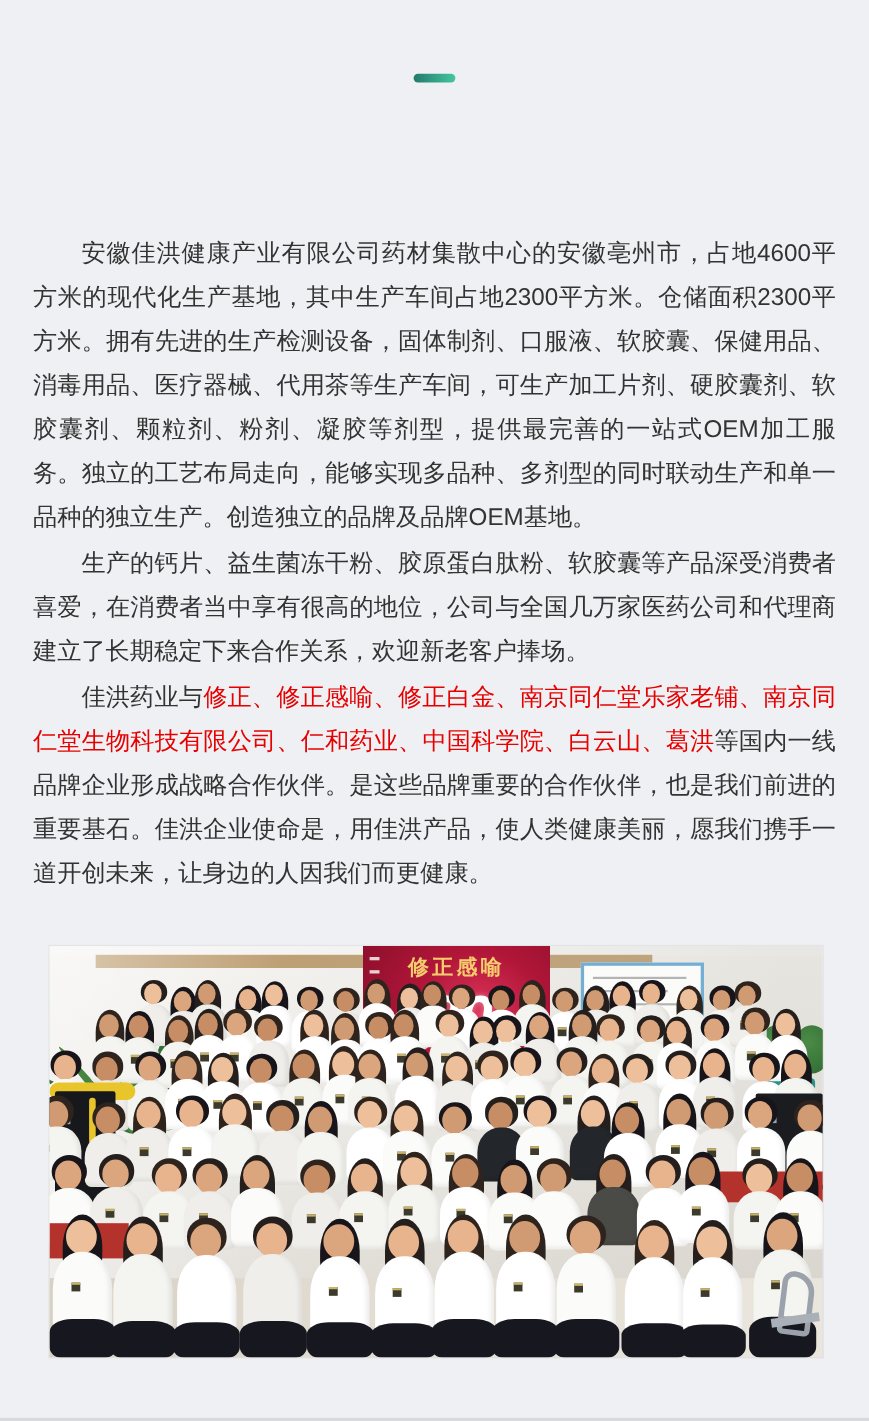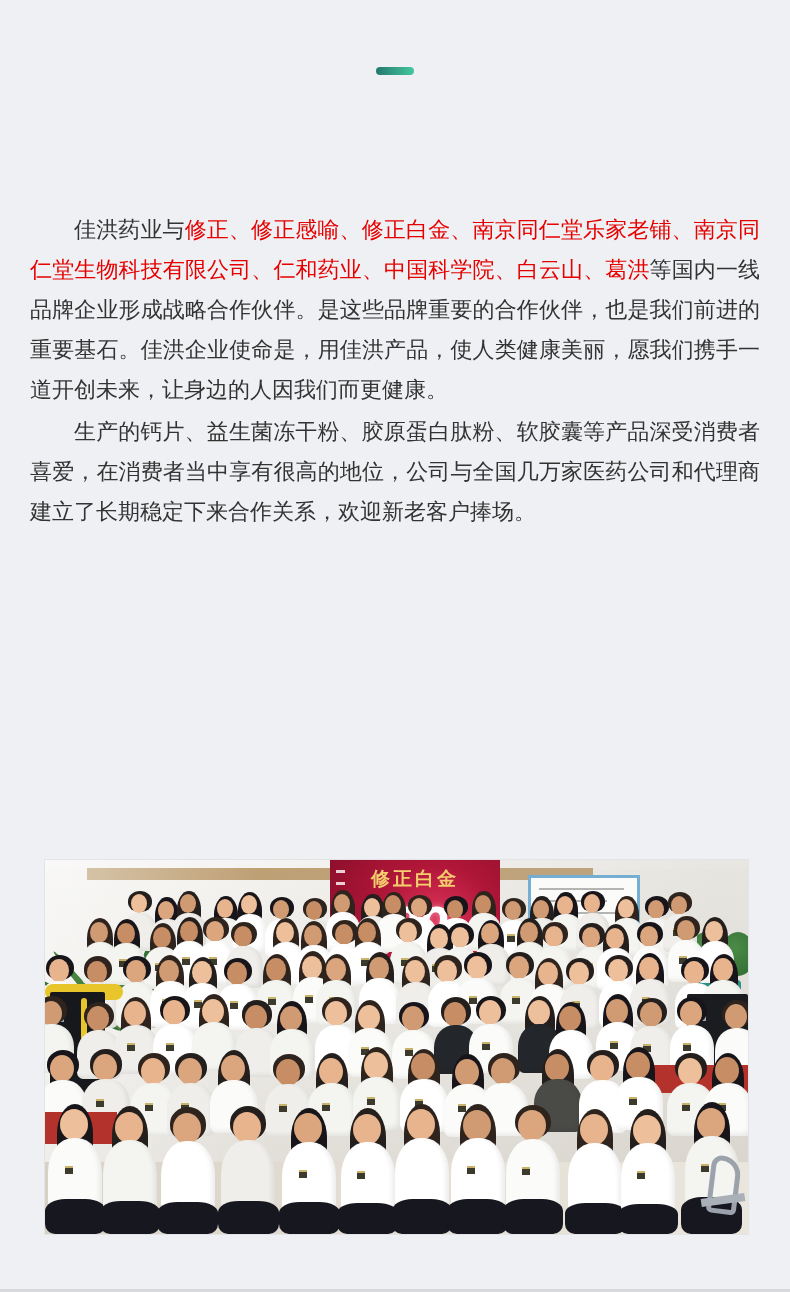--- a/index.html
+++ b/index.html
@@ -34,31 +34,32 @@
 </style>
 </head>
 <body>
 
 <div class="page">
   <div class="header">
     <div class="accent-pill" style="background: linear-gradient(90deg, rgb(35, 121, 109), rgb(68, 199, 158));"></div>
   </div>
 
   <div class="article">
+      <p><span>安徽佳洪健康产业有限公司药材集散中心的安徽亳州市，占地4600平方米的现代化生产基地，其中生产车间占地2300平方米。仓储面积2300平方米。拥有先进的生产检测设备，固体制剂、口服液、软胶囊、保健用品、消毒用品、医疗器械、代用茶等生产车间，可生产加工片剂、硬胶囊剂、软胶囊剂、颗粒剂、粉剂、凝胶等剂型，提供最完善的一站式OEM加工服务。独立的工艺布局走向，能够实现多品种、多剂型的同时联动生产和单一品种的独立生产。创造独立的品牌及品牌OEM基地。</span></p>
+      <p><span>生产的钙片、益生菌冻干粉、胶原蛋白肽粉、软胶囊等产品深受消费者喜爱，在消费者当中享有很高的地位，公司与全国几万家医药公司和代理商建立了长期稳定下来合作关系，欢迎新老客户捧场。</span></p>
       <p><span>佳洪药业与</span><span class="hl">修正、修正感喻、修正白金、南京同仁堂乐家老铺、南京同仁堂生物科技有限公司、仁和药业、中国科学院、白云山、葛洪</span><span>等国内一线品牌企业形成战略合作伙伴。是这些品牌重要的合作伙伴，也是我们前进的重要基石。佳洪企业使命是，用佳洪产品，使人类健康美丽，愿我们携手一道开创未来，让身边的人因我们而更健康。</span></p>
-      <p><span>生产的钙片、益生菌冻干粉、胶原蛋白肽粉、软胶囊等产品深受消费者喜爱，在消费者当中享有很高的地位，公司与全国几万家医药公司和代理商建立了长期稳定下来合作关系，欢迎新老客户捧场。</span></p>
     </div>
 
   <div class="photo">
       <div style="position: absolute; left: 0px; top: 0px; width: 703px; height: 9px; background: rgb(245, 244, 242);"></div>
       <div style="position: absolute; left: 42px; top: 8px; width: 506px; height: 12px; background: rgb(181, 146, 95); opacity: 0.85;"></div>
       <div style="position: absolute; left: 0px; top: 0px; width: 703px; height: 374px; background: linear-gradient(90deg, rgba(255, 255, 255, 0.45), rgba(255, 255, 255, 0) 30%, rgba(188, 182, 170, 0.22) 95%);"></div>
       <div style="position: absolute; left: 0px; top: 302px; width: 703px; height: 72px; background: linear-gradient(90deg, rgb(216, 208, 195), rgb(226, 220, 210) 40%, rgb(235, 230, 221));"></div>
       <div style="position: absolute; left: 285px; top: 0px; width: 170px; height: 106px; background: radial-gradient(circle at 62% 60%, rgb(224, 54, 92) 0%, rgb(176, 22, 56) 48%, rgb(142, 15, 44) 100%);">
-        <div style="position: absolute; left: 0px; top: 6px; width: 100%; text-align: center; color: rgb(245, 205, 110); font: bold 19px &quot;Liberation Sans&quot;, sans-serif; letter-spacing: 3px;">修正白金</div>
+        <div style="position: absolute; left: 0px; top: 6px; width: 100%; text-align: center; color: rgb(245, 205, 110); font: bold 19px &quot;Liberation Sans&quot;, sans-serif; letter-spacing: 3px;">修正感喻</div>
         <div style="position: absolute; left: 34%; top: 34px; color: rgb(255, 255, 255); font: italic bold 54px &quot;Liberation Sans&quot;, sans-serif; text-shadow: rgba(255, 255, 255, 0.4) 0px 0px 6px;">20</div>
         <div style="position: absolute; left: 6px; top: 10px; width: 9px; height: 3px; background: rgba(255, 255, 255, 0.8);"></div>
         <div style="position: absolute; left: 6px; top: 22px; width: 9px; height: 3px; background: rgba(255, 255, 255, 0.8);"></div>
         <div style="position: absolute; left: 6px; top: 34px; width: 9px; height: 3px; background: rgba(255, 255, 255, 0.8);"></div>
       </div>
       <div style="position: absolute; left: 483px; top: 15px; width: 112px; height: 66px; background: rgb(251, 251, 250); border: 3px solid rgb(116, 174, 210); box-sizing: border-box;">
         <div style="position: absolute; left: 8%; top: 10px; width: 80%; height: 2px; background: rgb(180, 180, 180);"></div>
         <div style="position: absolute; left: 12%; top: 22px; width: 60%; height: 2px; background: rgb(180, 180, 180);"></div>
         <div style="position: absolute; left: 8%; top: 34px; width: 72%; height: 2px; background: rgb(180, 180, 180);"></div>
         <div style="position: absolute; left: 20%; top: 46px; width: 50%; height: 2px; background: rgb(180, 180, 180);"></div>

